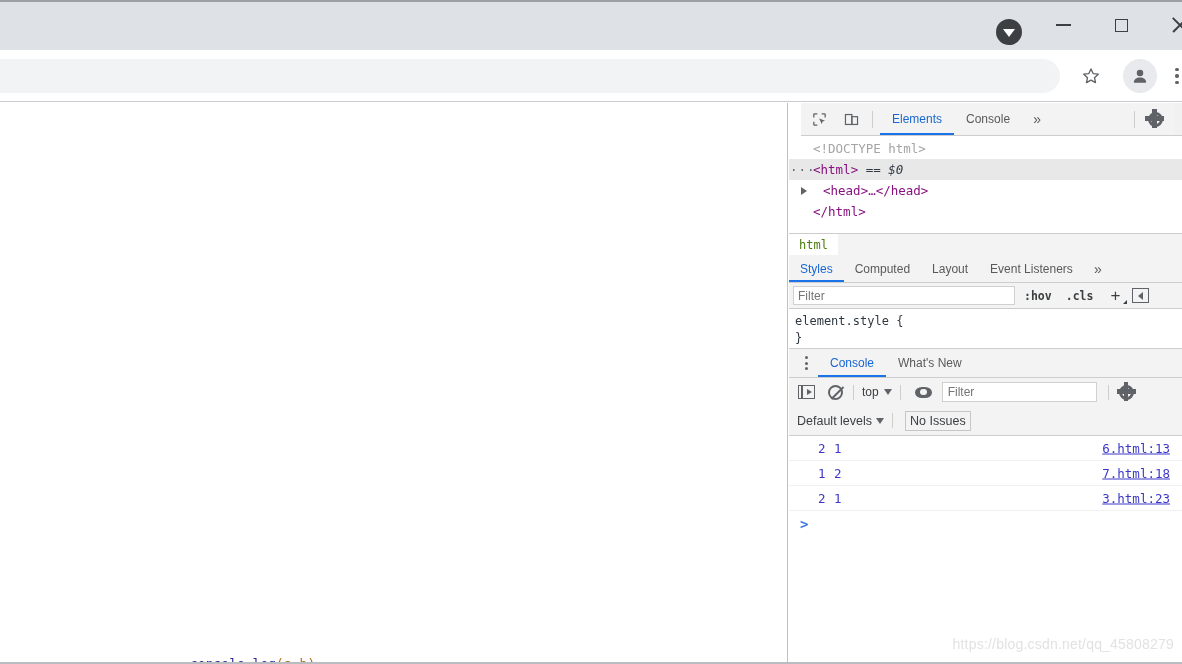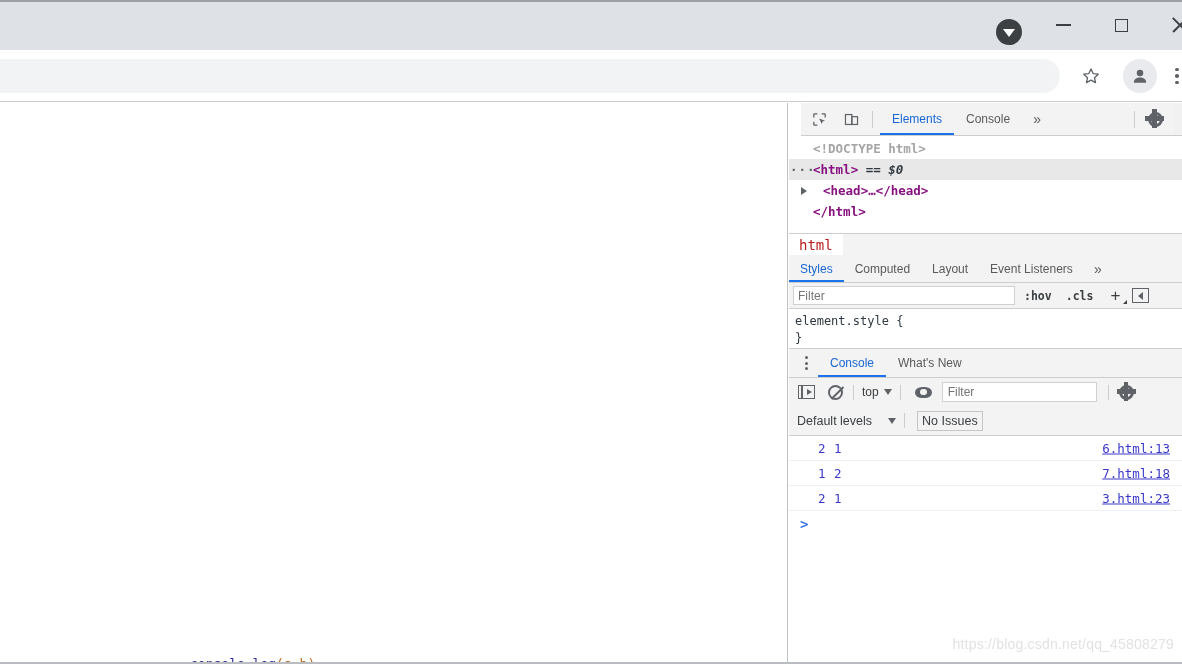--- a/index.html
+++ b/index.html
@@ -144,21 +144,21 @@
 
   
   .dom-tree {
     position: relative; height: 97px; width: 393px;
     background: #ffffff;
     font-family: "DejaVu Sans Mono", monospace;
     font-size: 12.5px; line-height: 21px;
     overflow: hidden;
     padding-top: 2px;
   }
-  .dom-row { position: relative; height: 21px; white-space: nowrap; padding-left: 24px; font-weight: bold; }
+  .dom-row { position: relative; height: 21px; white-space: nowrap; padding-left: 24px; }
   .dom-row.sel { background: #e8e8e8; }
   .dom-row.doctype { color: #a5a5a5; }
   .tagp { color: #881280; }
   .dollar { color: #303942; font-style: italic; }
   .eq { color: #303942; }
   .ellipsis-dots {
     position: absolute; left: 1px; top: 0; color: #5f6368; letter-spacing: 1px;
   }
   .tri-right {
     position: absolute; left: 12px; top: 7px;
@@ -174,21 +174,21 @@
   .dt-breadcrumb {
     position: relative; height: 22px; width: 393px;
     background: #f3f3f3;
     border-top: 1px solid #cdcdcd;
     display: flex; align-items: center;
   }
   .crumb {
     height: 22px; padding: 0 10px;
     display: flex; align-items: center;
     font-family: "DejaVu Sans Mono", monospace;
-    font-size: 14px; color: #b91c1c;
+    font-size: 12px; color: #4d7c0f;
     background: #ffffff;
   }
 
   
   .styles-tabbar {
     position: relative; height: 28px; width: 393px;
     background: #f3f3f3;
     border-bottom: 1px solid #cdcdcd;
     display: flex; align-items: center;
   }
@@ -334,21 +334,21 @@
     border-left: 5px solid #5f6368;
   }
 
   .console-filterbar2 {
     position: relative; height: 30px; width: 393px;
     background: #f3f3f3;
     border-bottom: 1px solid #cdcdcd;
     display: flex; align-items: center;
   }
   .levels-select {
-    display: flex; align-items: center; gap: 16px;
+    display: flex; align-items: center; gap: 4px;
     font-size: 12.5px; color: #3c4043; margin-left: 8px;
   }
   .issues-btn {
     height: 20px; padding: 0 4px; margin-left: 6px;
     border: 1px solid #c6c6c6; background: #f3f3f3;
     display: flex; align-items: center;
     font-size: 12.5px; color: #3c4043;
   }
 
   .console-log { position: relative; width: 393px; background: #ffffff; }

